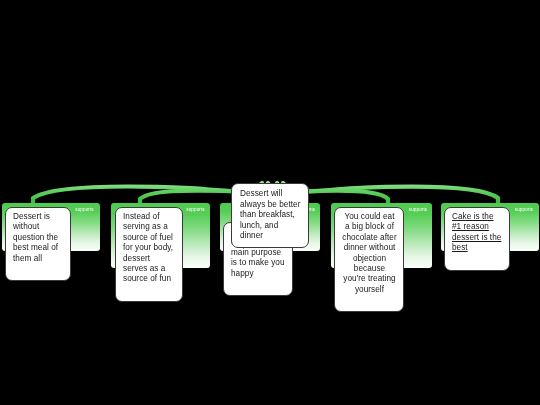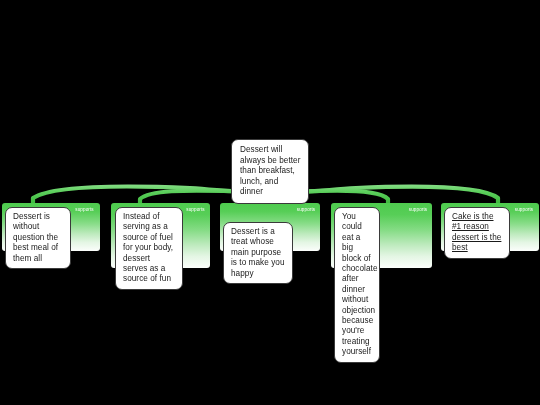--- a/index.html
+++ b/index.html
@@ -32,20 +32,21 @@
     z-index: 3;
     box-sizing: border-box;
     background: #ffffff;
     border: 1px solid #3a3a3a;
     border-radius: 7px;
     padding: 5px 7px 5px 8px;
     color: #1a1a1a;
     font-size: 8.2px;
     line-height: 10.6px;
     letter-spacing: 0.05px;
+    margin-top: 44px;
   }
 
   
   .node {
     position: absolute;
     z-index: 2;
   }
   .node-panel {
     position: absolute;
     left: 0;
@@ -59,21 +60,21 @@
                 #bdeabd 64%,
                 #e4f6e4 82%,
                 #fbfefb 100%);
   }
   .node-bubble {
     position: absolute;
     box-sizing: border-box;
     background: #ffffff;
     border: 1px solid #3a3a3a;
     border-radius: 7px;
-    padding: 4px 6px 4px 7px;
+    padding: 4px 6px 16px 7px;
     color: #1a1a1a;
     font-size: 8.2px;
     line-height: 10.4px;
     letter-spacing: 0.05px;
     z-index: 2;
   }
   .node-badge {
     position: absolute;
     z-index: 3;
     color: #ffffff;
@@ -121,21 +122,21 @@
         <div class="node-bubble" style="left: 115px; top: 207px; width: 68px; min-height: 56px;">Instead of serving as a source of fuel for your body, dessert serves as a source of fun</div>
         <div class="node-badge" style="left: 182px; top: 207px; width: 27px;">supports</div>
       </div>
       <div class="node">
         <div class="node-panel" style="left: 220px; top: 203px; width: 100px; height: 48px; position: absolute;"></div>
         <div class="node-bubble" style="left: 223px; top: 222px; width: 70px; min-height: 42px;">Dessert is a treat whose main purpose is to make you happy</div>
         <div class="node-badge" style="left: 293px; top: 207px; width: 26px;">supports</div>
       </div>
       <div class="node">
         <div class="node-panel" style="left: 331px; top: 203px; width: 101px; height: 65px; position: absolute;"></div>
-        <div class="node-bubble" style="left: 334px; top: 207px; width: 46px; min-height: 62px;">You could eat a big block of chocolate after dinner without objection because you're treating yourself</div>
+        <div class="node-bubble" style="left: 334px; top: 207px; width: 70px; min-height: 62px; text-align: center;">You could eat a big block of chocolate after dinner without objection because you're treating yourself</div>
         <div class="node-badge" style="left: 405px; top: 207px; width: 26px;">supports</div>
       </div>
       <div class="node">
         <div class="node-panel" style="left: 441px; top: 203px; width: 98px; height: 48px; position: absolute;"></div>
         <div class="node-bubble" style="left: 444px; top: 207px; width: 66px; min-height: 34px; text-decoration: underline;">Cake is the #1 reason dessert is the best</div>
         <div class="node-badge" style="left: 511px; top: 207px; width: 26px;">supports</div>
       </div>
     </div>
 
 </div>

